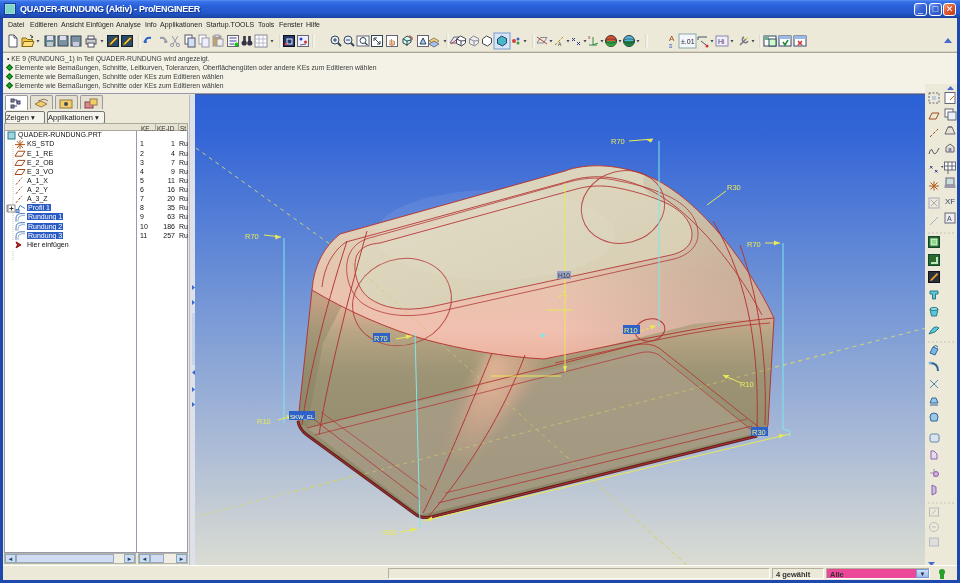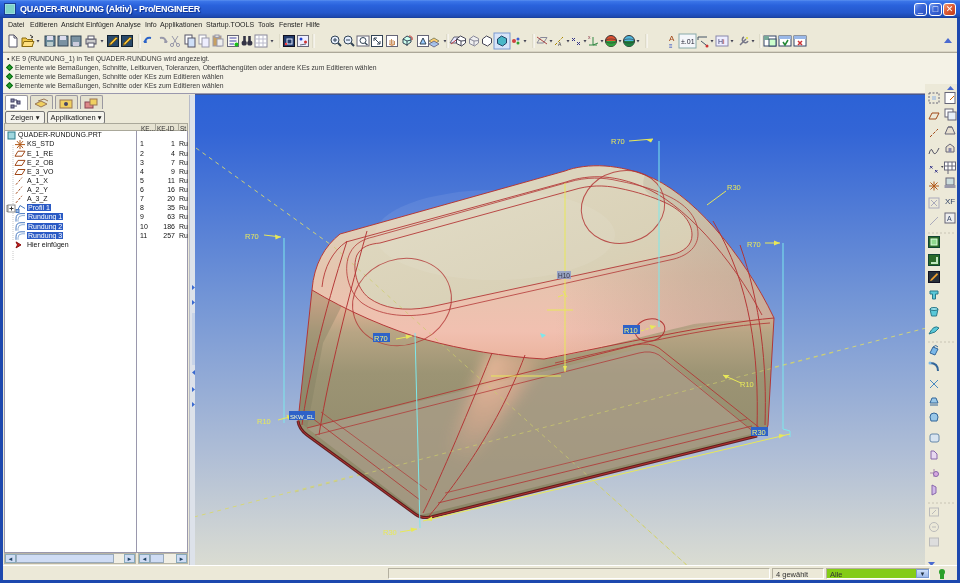--- a/index.html
+++ b/index.html
@@ -23,37 +23,37 @@
 
 #toolbar { left:3px; top:31px; width:954px; height:21px; background:#ece9d8; border-bottom:1px solid #d8d4c4; }
 
 #msg { left:3px; top:52px; width:954px; height:42px; background:#f4f2e6; border-top:1px solid #aca899; border-bottom:1px solid #9a98ad; font-size:6.8px; color:#3a3a3a; }
 #msg .ln { position:absolute; left:4px; white-space:nowrap; }
 .dia { display:inline-block; width:5px; height:5px; background:#27a02b; border:1px solid #0a6a14; transform:rotate(45deg); margin-right:3px; vertical-align:0px; }
 
 #lp { left:3px; top:95px; width:192px; height:470px; background:#ece9d8; }
 .tab { top:0px; width:23px; height:14px; border:1px solid #9a98a0; border-bottom:none; border-radius:2px 2px 0 0; background:#e4e1d0; }
 .tab.act { background:#fff; height:15px; }
-.btn { top:16px; height:13px; border:1px solid #777; border-radius:2px; background:#f4f3ec; font-size:7.5px; color:#222; text-align:center; line-height:12px; }
+.btn { top:16px; height:13px; border:1px solid #777; border-radius:2px; background:#f4f3ec; font-size:7.5px; color:#222; line-height:12px; }
 #lphead { left:1px; top:28px; width:184px; height:8px; background:#e6e3d2; border:1px solid #aaa89a; font-size:6.5px; color:#333; }
 #treebox { left:1px; top:36px; width:132px; height:422px; background:#fff; border:1px solid #9a98ad; border-top:none; border-right:none; }
 #colbox { left:133px; top:36px; width:52px; height:422px; background:#fff; border:1px solid #9a98ad; border-top:none; }
 #sash { left:186px; top:0px; width:7px; height:470px; background:#dde2ea; border-left:1px solid #b8bcc8; }
 .trow { position:absolute; left:0; white-space:nowrap; font-size:7px; color:#111; }
 .sel { background:#2a5ac4; color:#fff; padding:0 1px; }
 
 .sbar { top:458px; height:11px; background:#f0eee4; border:1px solid #b8b4a4; }
 .sbtn { position:absolute; top:0; width:11px; height:9px; background:#cfdcf4; border:1px solid #8ab; font-size:6px; color:#246; text-align:center; line-height:9px; }
 
 #vp { left:195px; top:94px; width:730px; height:471px; background:linear-gradient(180deg,#2c62d6 0%,#3365d6 8%,#7496d6 44%,#aebdd6 76%,#ccd2d4 92%,#dadcd2 100%); border-top:1px solid #44578e; }
 
 #rp { left:925px; top:84px; width:32px; height:481px; background:#ece9d8; }
 
 #status { left:3px; top:565px; width:954px; height:15px; background:#ece9d8; border-top:1px solid #fff; font-size:7.5px; color:#333; }
-.cell { position:absolute; top:2px; height:11px; border:1px solid #b4b0a0; border-right-color:#fff; border-bottom-color:#fff; }
+.cell { position:absolute; top:2px; height:11px; border:1px solid #b4b0a0; border-right-color:#fff; border-bottom-color:#fff;font-weight:bold; }
 </style>
 </head>
 <body>
 <div id="win">
   <div id="titlebar" class="abs"></div>
   <div id="title-ico" class="abs"></div>
   <div id="title-txt" class="abs">QUADER-RUNDUNG (Aktiv) - Pro/ENGINEER</div>
   <div id="b-min" class="abs wbtn" style="left:914px;">_</div>
   <div id="b-max" class="abs wbtn" style="left:929px;">□</div>
   <div id="b-close" class="abs wbtn" style="left:943px;">✕</div>
@@ -776,17 +776,17 @@
         <g transform="translate(25,134)">
           <rect x="-5" y="-5" width="10" height="10" fill="#eee" stroke="#667"></rect>
           <text x="-3" y="3" font-family="Liberation Sans" font-size="7" fill="#346">A</text>
         </g>
       </svg>
     </div>
 
   <div id="status" class="abs">
     <div class="cell" style="left:385px; width:382px;"></div>
     <div class="cell" style="left:769px; width:52px; padding:1px 3px;">4 gewählt</div>
-    <div class="cell" style="left:823px; width:104px; background:#84cc16; padding:1px 3px;">Alle<span style="position:absolute; right:0; top:0; width:13px; height:9px; background:linear-gradient(180deg,#cfe0fa,#9cb8ea); border:1px solid #7a9ad0; color:#234; text-align:center; line-height:8px; font-size:6px;">▼</span></div>
+    <div class="cell" style="left:823px; width:104px; background:#ec4899; padding:1px 3px;">Alle<span style="position:absolute; right:0; top:0; width:13px; height:9px; background:linear-gradient(180deg,#cfe0fa,#9cb8ea); border:1px solid #7a9ad0; color:#234; text-align:center; line-height:8px; font-size:6px;">▼</span></div>
     <div class="abs" style="left:936px; top:3px; width:6px; height:6px; border-radius:50%; background:#2aa02a;"></div>
     <div class="abs" style="left:937px; top:8px; width:4px; height:5px; background:#2aa02a;"></div>
   </div>
 </div>
 
 </body></html>

